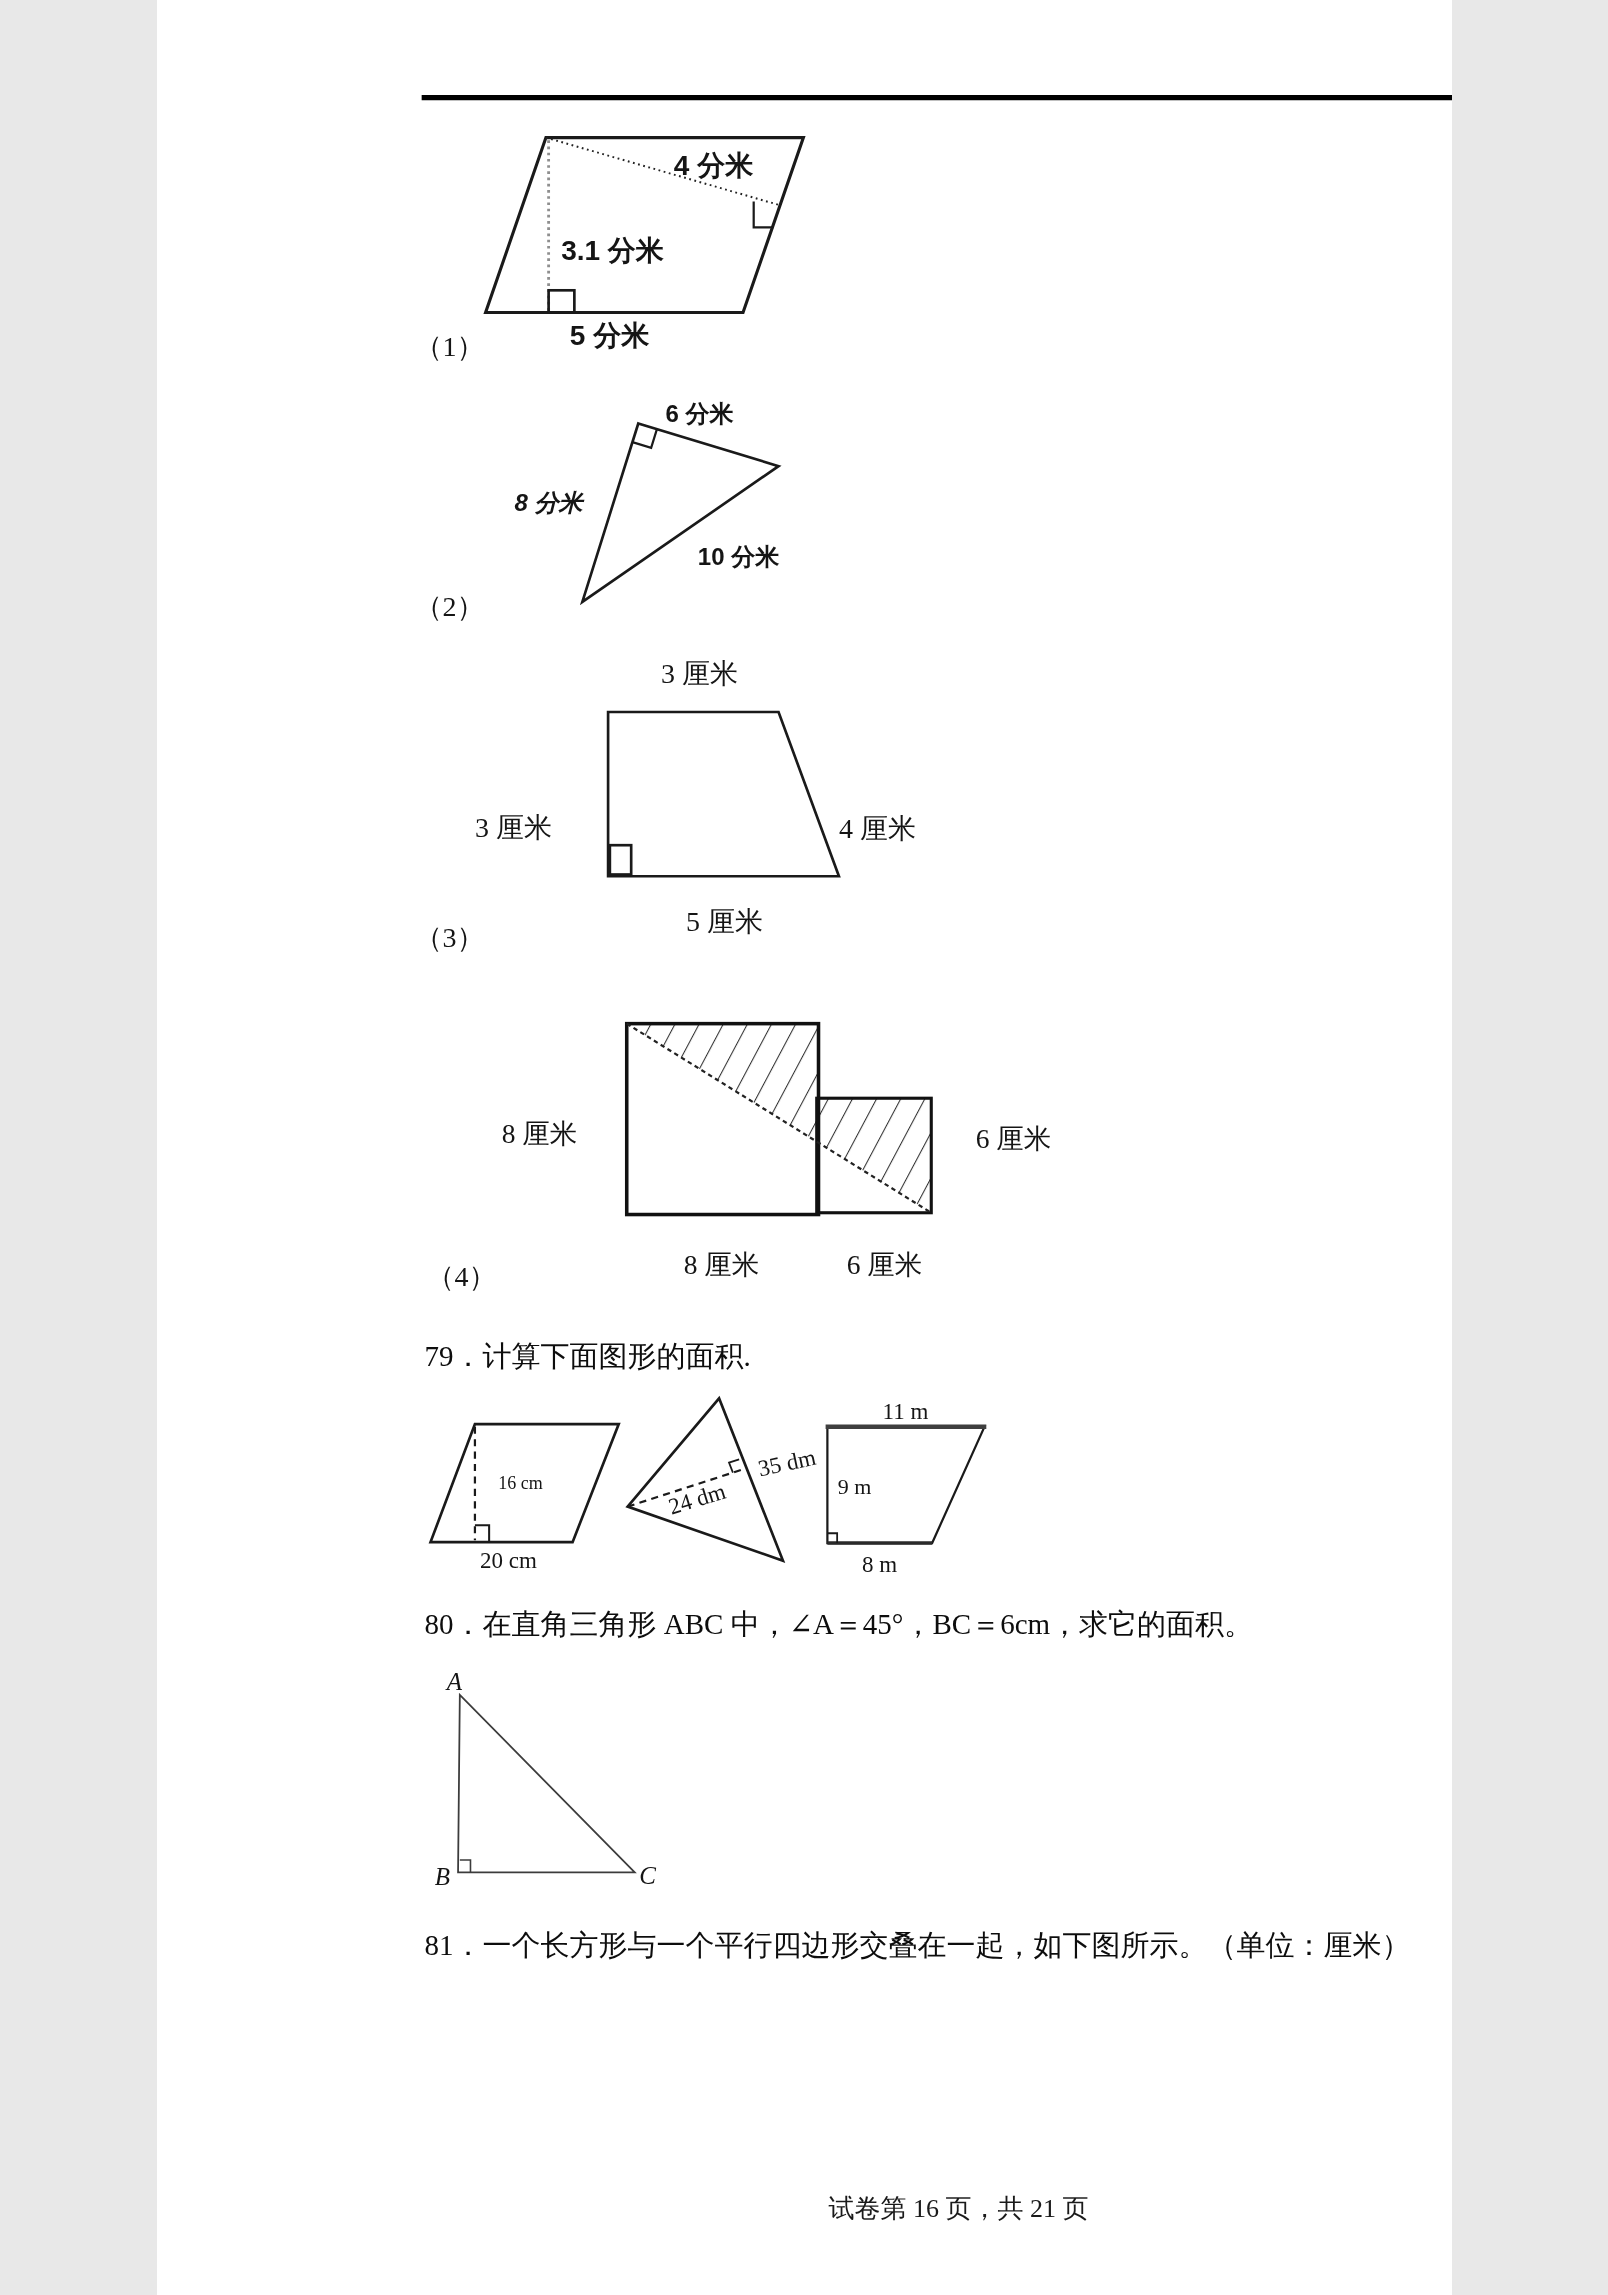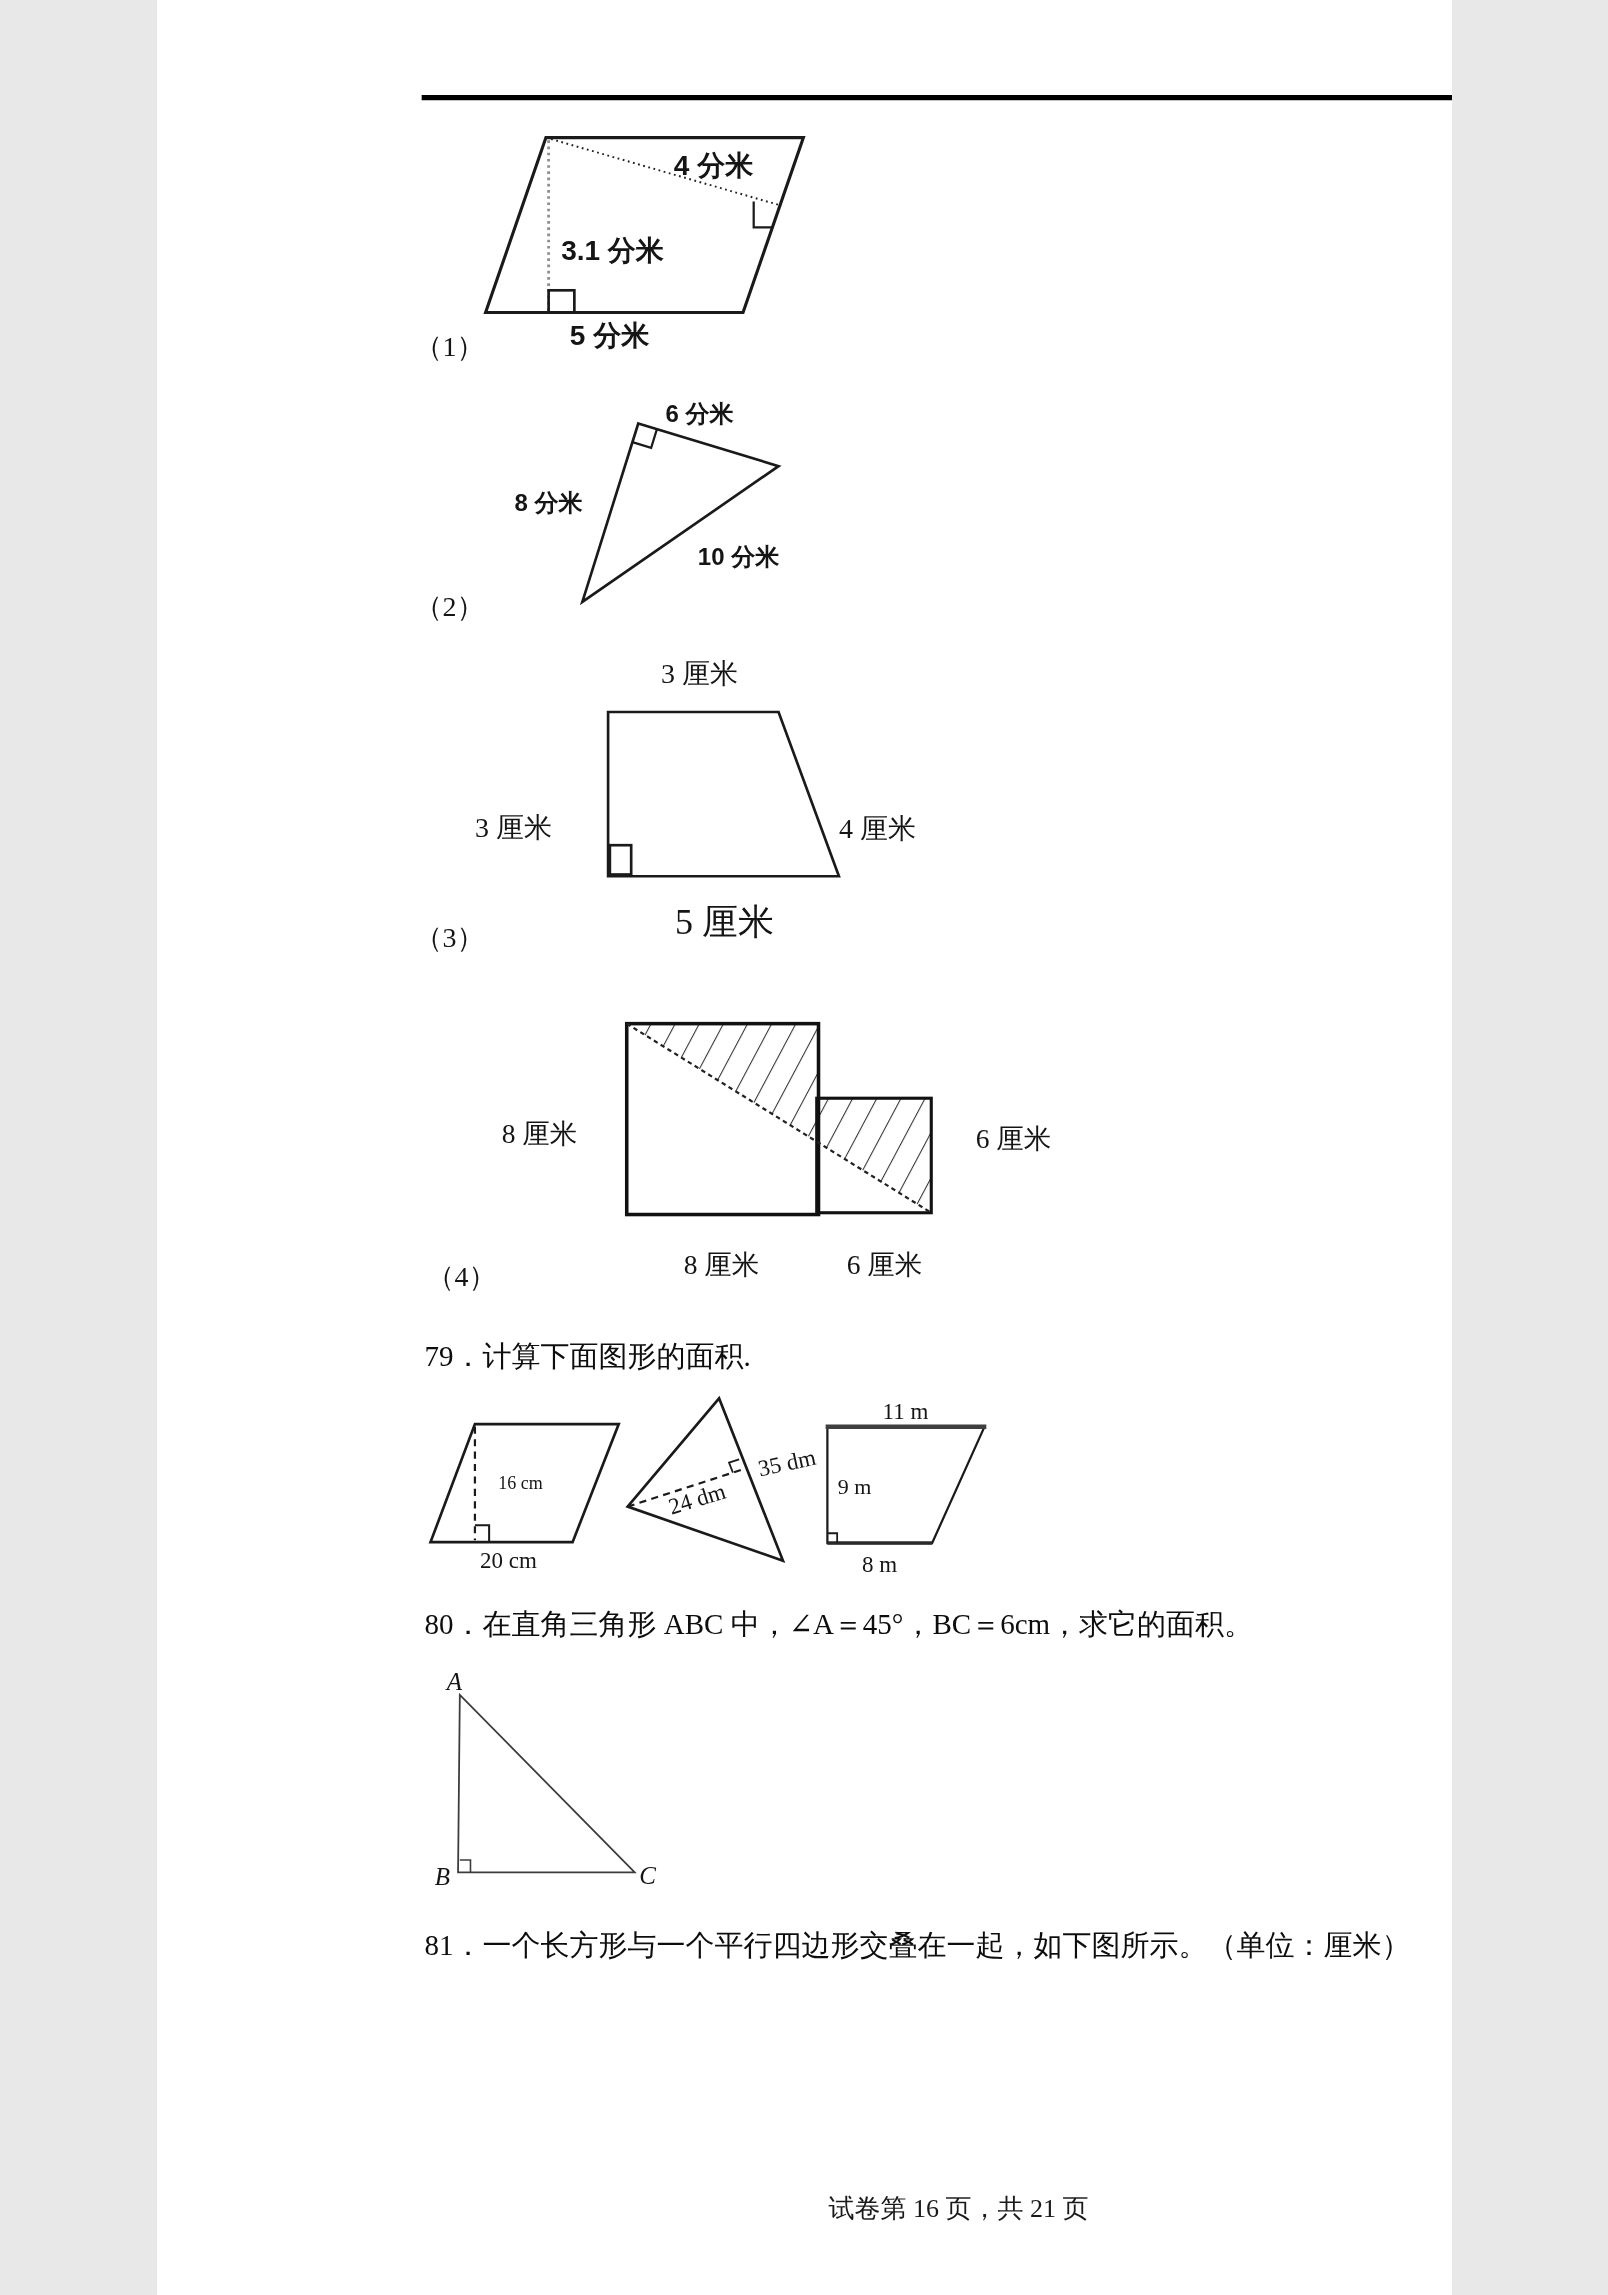--- a/index.html
+++ b/index.html
@@ -94,28 +94,28 @@
       <polyline points="341,2095 353,2095 353,2109" stroke-width="1.8"></polyline>
     </g>
   </svg>
 
   <div class="lbl cjk-bold" style="left:557px; top:166px; font-size:28px;">4 分米</div>
   <div class="lbl cjk-bold" style="left:456px; top:251px; font-size:28px;">3.1 分米</div>
   <div class="lbl cjk-bold" style="left:453px; top:336px; font-size:28px;">5 分米</div>
   <div class="lbl cjk cap" style="left:293px; top:347px;">（1）</div>
 
   <div class="lbl cjk-bold" style="left:543px; top:414px; font-size:24px;">6 分米</div>
-  <div class="lbl cjk-bold" style="left:392px; top:503px; font-size:24px;">8 分米</div>
+  <div class="lbl cjk-bold" style="left:392px; top:503px; font-size:24px;font-style:italic;">8 分米</div>
   <div class="lbl cjk-bold" style="left:574px; top:557px; font-size:24px;margin-left:8px;">10 分米</div>
   <div class="lbl cjk cap" style="left:293px; top:607px;">（2）</div>
 
   <div class="lbl cjk" style="left:543px; top:674px; font-size:28px;">3 厘米</div>
   <div class="lbl cjk" style="left:357px; top:828px; font-size:28px;">3 厘米</div>
   <div class="lbl cjk" style="left:721px; top:829px; font-size:28px;">4 厘米</div>
-  <div class="lbl cjk" style="left:568px; top:922px; font-size:36px;">5 厘米</div>
+  <div class="lbl cjk" style="left:568px; top:922px; font-size:28px;">5 厘米</div>
   <div class="lbl cjk cap" style="left:293px; top:938px;">（3）</div>
 
   <div class="lbl cjk" style="left:383px; top:1134px; font-size:27.5px;">8 厘米</div>
   <div class="lbl cjk" style="left:857px; top:1139px; font-size:27.5px;">6 厘米</div>
   <div class="lbl cjk" style="left:565px; top:1265px; font-size:27.5px;">8 厘米</div>
   <div class="lbl cjk" style="left:728px; top:1265px; font-size:27.5px;">6 厘米</div>
   <div class="lbl cjk cap" style="left:305px; top:1277px;">（4）</div>
 
   <div class="qtext" style="left:268px; top:1338px;">79．计算下面图形的面积.</div>
 

